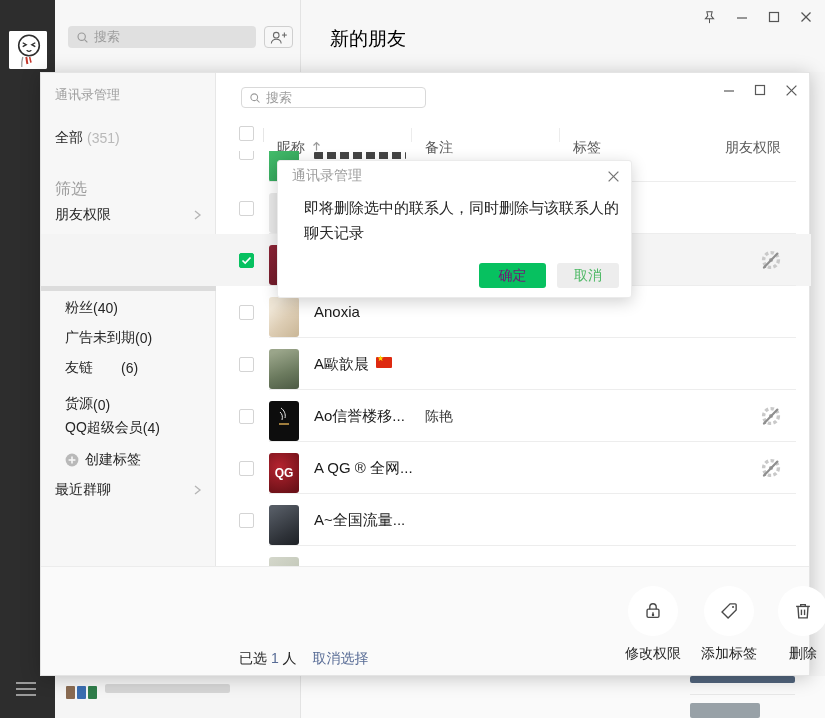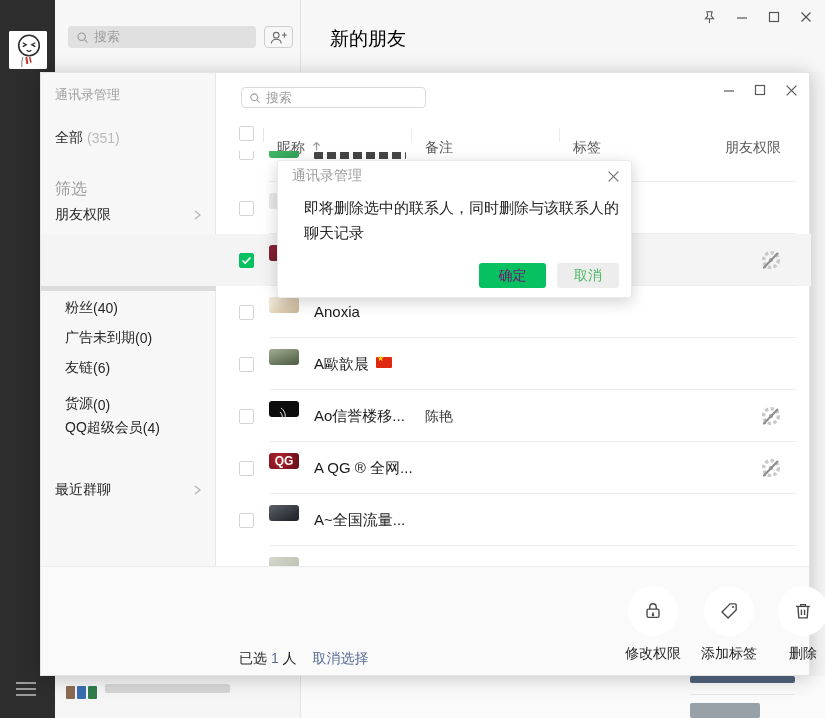--- a/index.html
+++ b/index.html
@@ -40,21 +40,21 @@
   
   #ov-search { position:absolute; left:200px; top:14px; width:185px; height:21px; border:1px solid #d9d9d9; background:#fff;
                border-radius:4px; display:flex; align-items:center; padding:0 7px; gap:5px; }
   #ov-search span { font-size:13px; color:#9b9b9b; }
   .hdr-txt { position:absolute; top:51px; font-size:14px; color:#595959;margin-top:15px; }
   .cbx { position:absolute; width:15px; height:15px; border:1px solid #d4d4d4; border-radius:2px; background:#fff; }
   .cbx.on { background:#07C160; border-color:#07C160; display:flex; align-items:center; justify-content:center; }
   .row { position:absolute; left:0; width:770px; }
   .row .divider { position:absolute; left:228px; right:15px; bottom:0; height:1px; background:#ededed; }
   .row.sel { background:#f4f4f4; }
-  .av { position:absolute; left:228px; width:30px; height:16px; border-radius:3px; overflow:hidden; }
+  .av { position:absolute; left:228px; width:30px; height:40px; border-radius:3px; overflow:hidden; }
   .rname { position:absolute; left:273px; font-size:15px; color:#1a1a1a; white-space:nowrap; }
   .rremark { position:absolute; left:384px; font-size:14px; color:#333; }
   .privacy { position:absolute; left:718px; top:14px; }
   .av-anoxia { background:linear-gradient(135deg,#efe6d6 20%,#ddcdb4 55%,#c9b696 100%); }
   .av-ouxinchen { background:linear-gradient(160deg,#9aa58a 10%,#6b7a5e 60%,#4c5a44 100%); }
   .av-xinyulou { background:#0d0d0d; }
   .av-qg { background:radial-gradient(circle at 35% 35%,#b5232f,#6c1118 85%); color:#fff; font-weight:bold; font-size:12px;
            display:flex; align-items:center; justify-content:center; }
   .av-liuliang { background:linear-gradient(150deg,#555b64 10%,#2e3238 70%,#1e2126 100%); }
   .av-red { background:linear-gradient(160deg,#8c2436,#6e1a29); }
@@ -195,33 +195,41 @@
       <span class="cnt">(301)</span>
     </div>
     <div class="tag-item" style="top:220px;">
       <span>粉丝</span>
       <span class="cnt">(40)</span>
     </div>
     <div class="tag-item" style="top:250px;">
       <span>广告未到期</span>
       <span class="cnt">(0)</span>
     </div>
-    <div class="tag-item" style="top:280px;">
+    <div class="tag-item" style="top:280px;gap:28px;">
       <span>友链</span>
       <span class="cnt">(6)</span>
     </div>
     <div class="tag-item" style="top:310px;align-items:flex-end;">
       <span>货源</span>
       <span class="cnt">(0)</span>
     </div>
     <div class="tag-item" style="top:340px;">
       <span>QQ超级会员</span>
       <span class="cnt">(4)</span>
     </div>
 
+    <div class="tag-item" style="top:372px;">
+      <svg width="14" height="14" viewBox="0 0 14 14" style="margin-right:6px;">
+        <circle cx="7" cy="7" r="6.4" fill="#b9b9b9"></circle>
+          <line x1="3.6" y1="7" x2="10.4" y2="7" stroke="#f7f7f7" stroke-width="1.6"></line>
+          <line x1="7" y1="3.6" x2="7" y2="10.4" stroke="#f7f7f7" stroke-width="1.6"></line>
+      </svg>
+      <span>创建标签</span>
+    </div>
 
     <div class="side-item" style="top:404px;align-items:center;">
       <span>最近群聊</span>
       <svg class="chev" width="9" height="12" viewBox="0 0 9 12">
           <polyline points="2,2 7,6 2,10" fill="none" stroke="#b5b5b5" stroke-width="1.3"></polyline>
         </svg>
     </div>
   </div>
 
   <div class="abs winbtn" style="left:676px; top:6px;">

